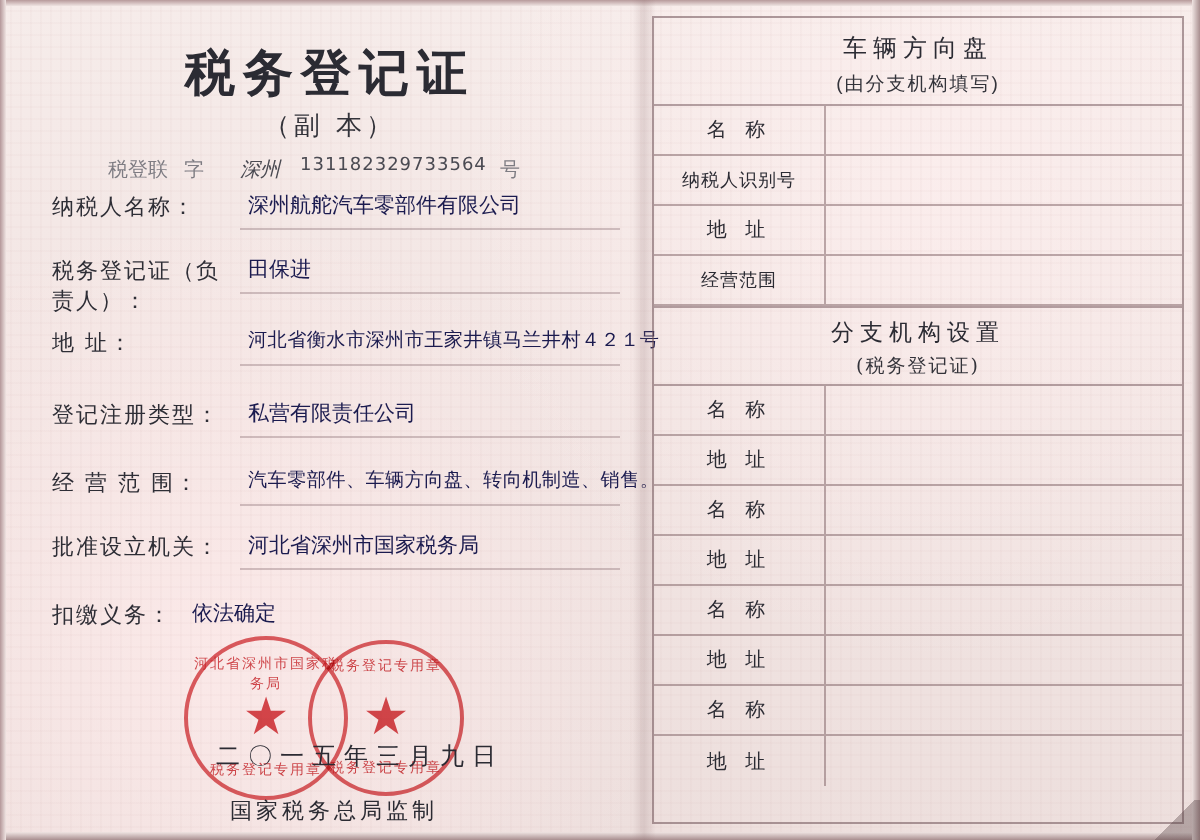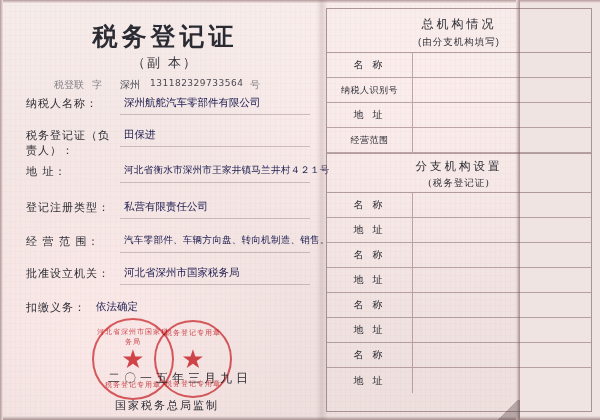--- a/index.html
+++ b/index.html
@@ -8,21 +8,21 @@
   }
   body {
     width: 600px;
     height: 420px;
     overflow: hidden;
     font-family: "DejaVu Sans", sans-serif;
     background: #efe4e2;
   }
   #doc {
     position: relative;
-    width: 520px;
+    width: 600px;
     height: 420px;
     box-sizing: border-box;
     background:
       radial-gradient(circle at 18% 78%, rgba(255,235,235,0.75) 0%, rgba(255,255,255,0) 38%),
       radial-gradient(circle at 78% 22%, rgba(255,240,240,0.6) 0%, rgba(255,255,255,0) 42%),
       linear-gradient(180deg, #f6ecea 0%, #f3e6e4 40%, #eddfdd 100%);
   }
   
   #doc:before {
     content: "";
@@ -82,21 +82,21 @@
     position: absolute;
     top: 0;
     white-space: nowrap;
   }
   #serial-row .faded {
     color: #6a6a72;
     opacity: 0.85;
   }
   #serial-row .s1 { left: 0px; }
   #serial-row .s2 { left: 38px; }
-  #serial-row .s3 { left: 66px; }
+  #serial-row .s3 { left: 66px; font-style: italic; }
   #serial-row .s4 { left: 96px; font-size: 9px; letter-spacing: 0.5px; }
   #serial-row .s5 { left: 196px; }
 
   .field {
     position: absolute;
     left: 18px;
     width: 282px;
     height: 30px;
   }
   .field .lab {
@@ -364,21 +364,21 @@
 
     <div id="dateline">二〇一五年三月九日</div>
     <div id="footer">国家税务总局监制</div>
   </div>
 
   <div id="spine"></div>
 
   <div id="right">
 
     <div class="rhead">
-      <div class="h1">总机构情况</div>
+      <div class="h1">车辆方向盘</div>
       <div class="h2">(由分支机构填写)</div>
     </div>
 
     <div class="rrow">
       <div class="k">名    称</div>
       <div class="v"></div>
     </div>
     <div class="rrow">
       <div class="k tight">纳税人识别号</div>
       <div class="v"></div>

